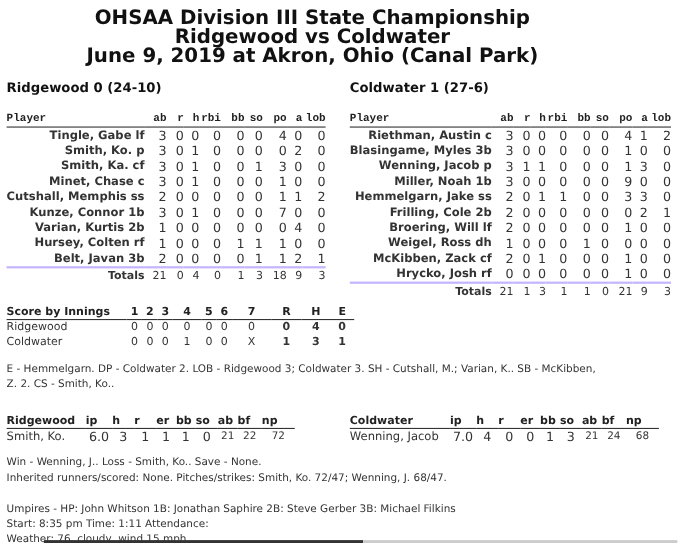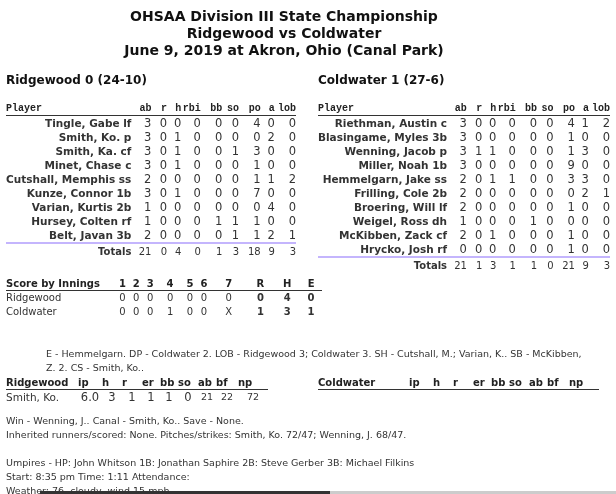--- a/index.html
+++ b/index.html
@@ -3,21 +3,21 @@
 <meta charset="utf-8">
 <style>
   html, body { margin: 0; padding: 0; background: #ffffff; }
   body {
     width: 616px; height: 494px; overflow: hidden; position: relative;
     font-family: "DejaVu Sans", "Liberation Sans", sans-serif;
     color: #222222;
   }
   .hdr {
     position: absolute; left: 0; top: 8px; width: 568px;
-    text-align: center; font-weight: bold; font-size: 14px; line-height: 17px; color: #111;
+    text-align: center; font-weight: bold; font-size: 18px; line-height: 17px; color: #111;
   }
   .team-title {
     position: absolute; top: 73px; font-weight: bold; font-size: 12px; color: #111;
   }
   table { border-collapse: collapse; }
   .box {
     position: absolute; top: 102px; font-size: 10.5px;
   }
   .box td, .box th { padding: 0; height: 14px; line-height: 14px; white-space: nowrap; }
   .box th { font-weight: bold; font-size: 10px; border-bottom: 1px solid #333; text-align: right; height: 13px; line-height: 13px; font-family: Liberation Mono, monospace; }
@@ -379,21 +379,21 @@
         <td>0</td>
         <td>0</td>
         <td>X</td>
         <td class="b">1</td>
         <td class="b">3</td>
         <td class="b">1</td>
       </tr>
     </tbody>
   </table>
 
-<div class="notes" style="top:347px;margin-left:40px;">
+<div class="notes" style="top:329px;">
   <div>E - Hemmelgarn. DP - Coldwater 2. LOB - Ridgewood 3; Coldwater 3. SH - Cutshall, M.; Varian, K.. SB - McKibben,</div>
   <div>Z. 2. CS - Smith, Ko..</div>
 </div>
 
 <table class="pit" id="away-pit" style="left:6px; width:262px;">
     <tbody>
       <tr>
         <th class="pl">Ridgewood</th>
         <th style="width:24px">ip</th>
         <th style="width:20px">h</th>
@@ -426,25 +426,37 @@
         <th style="width:24px">ip</th>
         <th style="width:20px">h</th>
         <th style="width:20px">r</th>
         <th style="width:18px">er</th>
         <th style="width:18px">bb</th>
         <th style="width:20px">so</th>
         <th style="width:18px">ab</th>
         <th style="width:22px">bf</th>
         <th style="width:30px">np</th>
       </tr>
+      <tr>
+        <td class="name">Wenning, Jacob</td>
+        <td class="">7.0</td>
+        <td class="">4</td>
+        <td class="">0</td>
+        <td class="">0</td>
+        <td class="">1</td>
+        <td class="">3</td>
+        <td class="sm">21</td>
+        <td class="sm">24</td>
+        <td class="sm">68</td>
+      </tr>
     </tbody>
   </table>
 
 <div class="notes" style="top:414px;">
-  <div>Win - Wenning, J..  Canal - Smith, Ko..  Save - None.</div>
+  <div>Win - Wenning, J..  Loss - Smith, Ko..  Save - None.</div>
   <div>Inherited runners/scored: None. Pitches/strikes: Smith, Ko. 72/47; Wenning, J. 68/47.</div>
 </div>
 
 <div class="notes" style="top:456px;">
   <div>Umpires - HP: John Whitson  1B: Jonathan Saphire  2B: Steve Gerber  3B: Michael Filkins</div>
   <div>Start: 8:35 pm   Time: 1:11   Attendance:</div>
   <div>Weather: 76, cloudy, wind 15 mph</div>
 </div>
 
 <div class="bottom-bar"></div>

